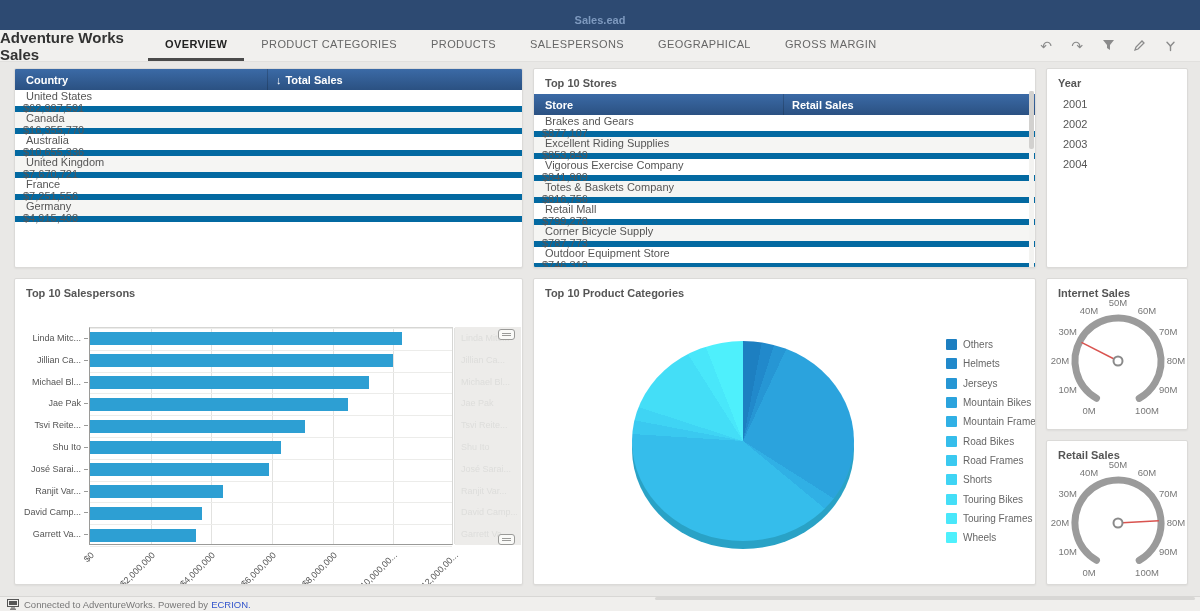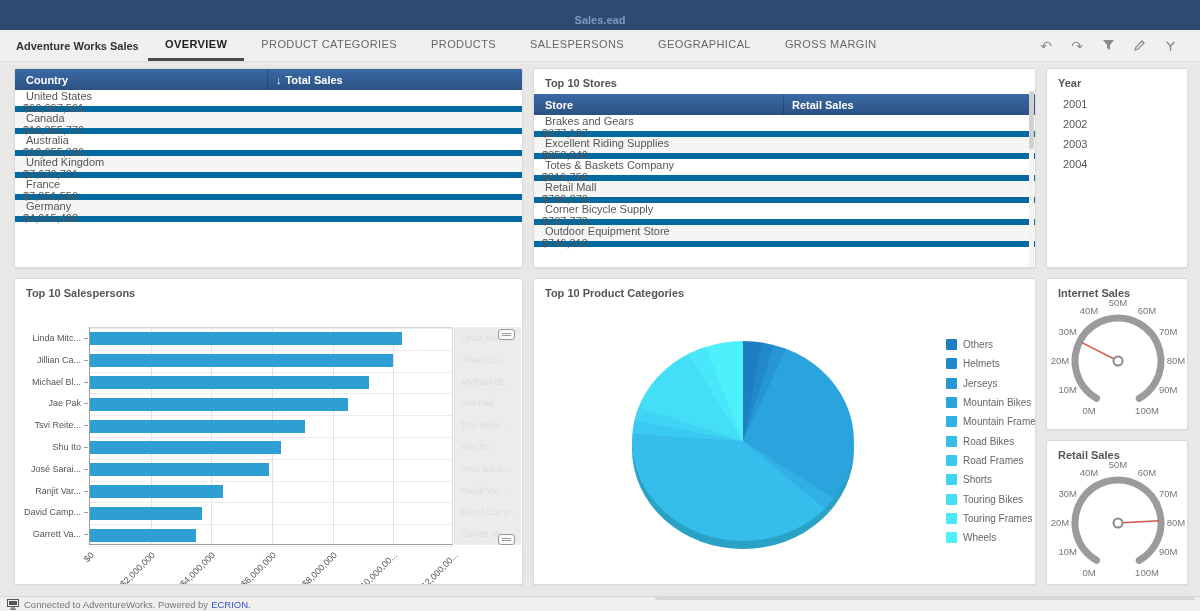--- a/index.html
+++ b/index.html
@@ -8,22 +8,22 @@
          font-family:"Liberation Sans","DejaVu Sans",sans-serif; overflow:hidden; }
 
   
   .titlebar { position:absolute; left:0; top:0; width:100%; height:40px; background:#2d4a72;
               border-bottom:1px solid #243d60; display:flex; align-items:center; justify-content:center; }
   .titlebar span { color:#7e9abf; font-size:11px; font-weight:bold; }
 
   
   .navbar { position:absolute; left:0; top:30px; width:100%; height:32px; background:#f1f0ee;
             border-bottom:1px solid #e1e0de; display:flex; align-items:stretch; }
-  .app-title { display:flex; align-items:center; padding-left:16px; width:148px;
-               font-size:11px; font-weight:bold; color:#333; }
+  .app-title { display:flex; align-items:center; width:148px;
+               font-size:15px; font-weight:bold; color:#333; }
   .tabs { display:flex; align-items:stretch; }
   .tab { display:flex; align-items:center; padding:10px 17px; font-size:11px; letter-spacing:.4px;
          color:#666; cursor:pointer; border-bottom:3px solid transparent; }
   .tab.active { color:#222; font-weight:bold; border-bottom-color:#4a4a4a; }
   .toolbar { margin-left:auto; display:flex; align-items:center; gap:15px; padding-right:22px; }
   .tool-icon { width:16px; height:16px; display:flex; align-items:center; justify-content:center;
                color:#8b8b8b; font-size:14px; cursor:pointer; }
   .tool-icon svg { display:block; }
 
   
@@ -187,20 +187,24 @@
     <div id="store-rows">
         <div class="trow">
           <span class="td1">Brakes and Gears</span>
           <span class="td2">$877,107</span>
         </div>
         <div class="trow">
           <span class="td1">Excellent Riding Supplies</span>
           <span class="td2">$853,849</span>
         </div>
         <div class="trow">
+          <span class="td1">Vigorous Exercise Company</span>
+          <span class="td2">$841,909</span>
+        </div>
+        <div class="trow">
           <span class="td1">Totes &amp; Baskets Company</span>
           <span class="td2">$816,756</span>
         </div>
         <div class="trow">
           <span class="td1">Retail Mall</span>
           <span class="td2">$799,278</span>
         </div>
         <div class="trow">
           <span class="td1">Corner Bicycle Supply</span>
           <span class="td2">$787,773</span>

